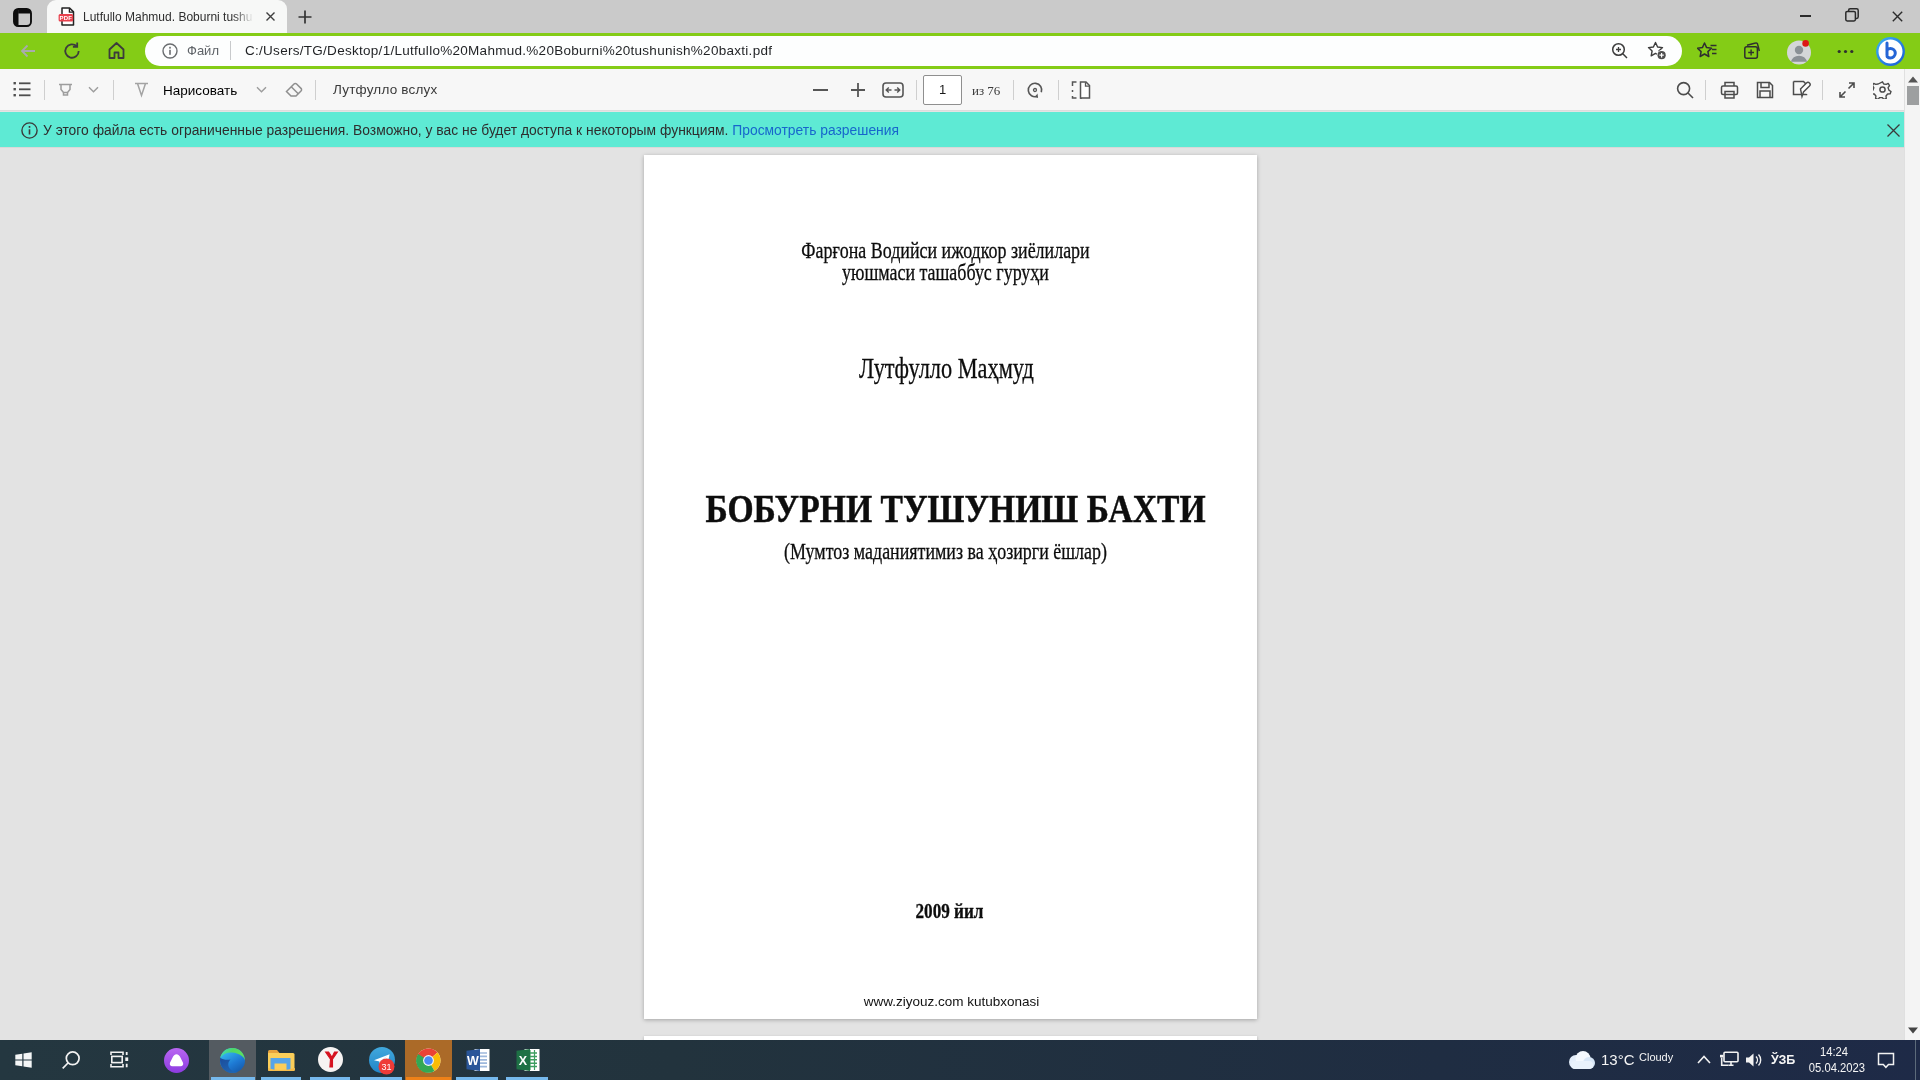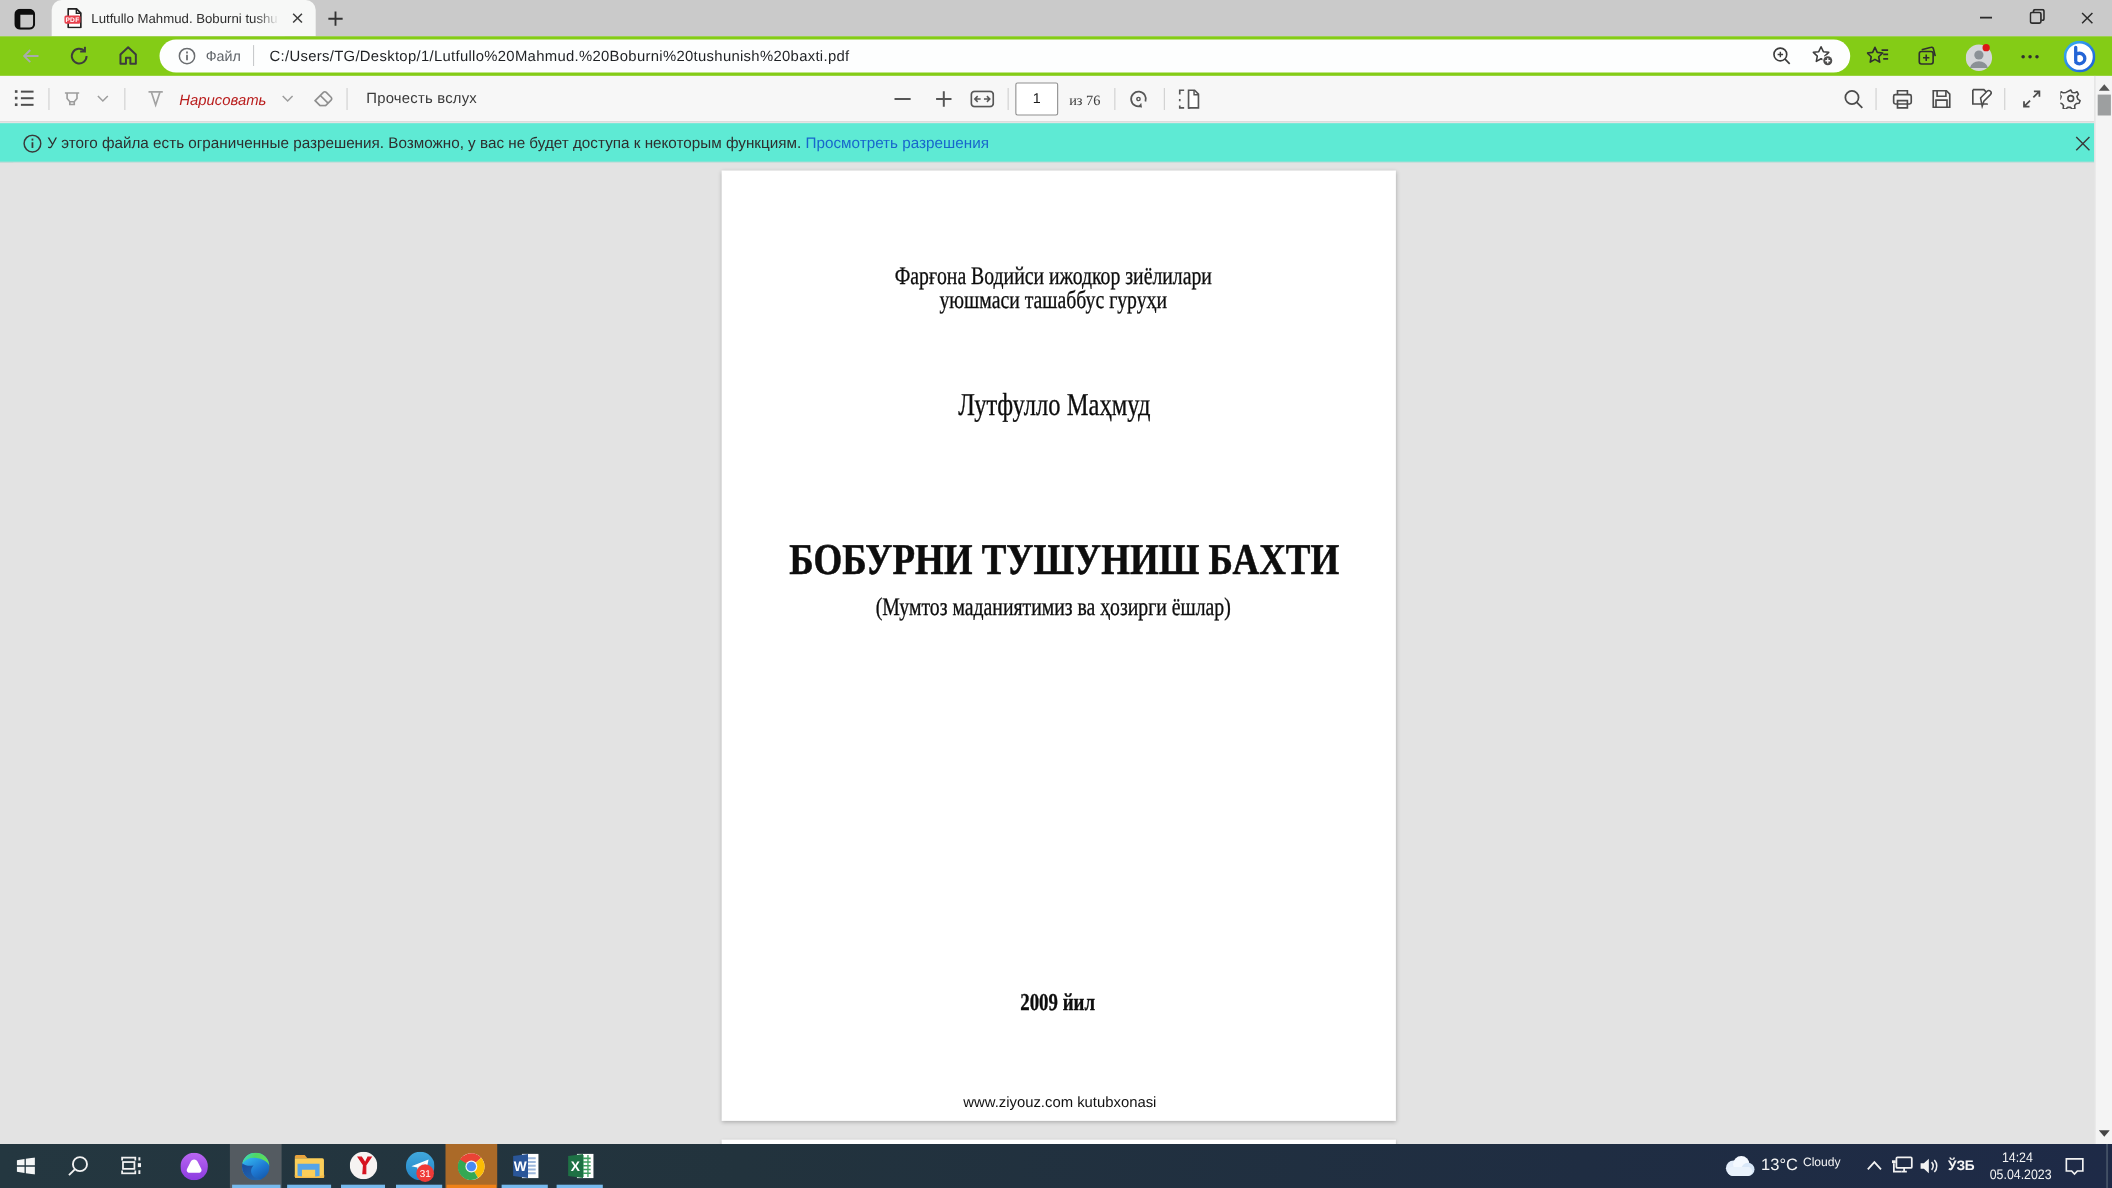--- a/index.html
+++ b/index.html
@@ -14,21 +14,21 @@
   #tabfade { right:28px; top:0; width:26px; height:33px; background:linear-gradient(90deg, rgba(247,248,247,0), #f7f8f7 80%); }
   
   #addr { left:0; top:33px; width:1920px; height:36px; background:#84cc16; }
   #pill { left:145px; top:3px; width:1537px; height:30px; background:#fdfefe; border-radius:15px; }
   
   #pdfbar { left:0; top:69px; width:1904px; height:42px; background:#f7f7f7; border-bottom:1px solid #dcdcdc; }
   .vsep { position:absolute; width:1px; height:20px; top:11px; background:#cfcfcf; }
   
   #notif { left:0; top:112px; width:1904px; height:36px; background:#5eead4; border-bottom:1px solid #d8d8d8; }
   
-  #content { left:0; top:148px; width:1904px; height:892px; background:#e3e3e3; overflow:hidden;margin-left:12px; }
+  #content { left:0; top:148px; width:1904px; height:892px; background:#e3e3e3; overflow:hidden; }
   #page1 { left:644px; top:7px; width:613px; height:864px; background:#fff; box-shadow:0 1px 4px rgba(0,0,0,0.28); font-family:"Liberation Serif", serif; color:#0d0d0d; }
   #page2 { left:644px; top:888px; width:613px; height:10px; background:#fff; box-shadow:0 1px 3px rgba(0,0,0,0.28); }
   .pl { position:absolute; left:0; width:613px; text-align:center; }
   
   #sbar { left:1904px; top:69px; width:16px; height:971px; background:#f4f4f4; border-left:1px solid #e0e0e0; }
   #sthumb { left:2px; top:17px; width:12px; height:19px; background:#9d9fa0; }
   
   #taskbar { left:0; top:1040px; width:1920px; height:40px; background:linear-gradient(90deg,#243740 0%,#22333d 35%,#1f2d42 75%,#1e2a47 100%); }
   .tbtn { position:absolute; top:0; height:40px; }
   .uline { position:absolute; bottom:0; height:3px; background:#76b9ed; }
@@ -150,30 +150,30 @@
     <path d="M2 3.5 h13 M4 3.5 v5 l2.5 3 h4 l2.5 -3 v-5" fill="none" stroke="#9d9d9d" stroke-width="1.5"></path>
     <path d="M6.5 11.5 v2.5 h4 v-2.5" fill="none" stroke="#9d9d9d" stroke-width="1.5"></path>
   </svg>
   <svg class="abs" style="left:88px;top:17px" width="11" height="7" viewBox="0 0 11 7">
       <path d="M1 1.2 L5.5 5.8 L10 1.2" fill="none" stroke="#9d9d9d" stroke-width="1.4"></path>
     </svg>
   <div class="vsep" style="left:113px"></div>
   <svg class="abs" style="left:133px;top:12px" width="17" height="17" viewBox="0 0 17 17">
     <path d="M2 2.5 h13 M4.5 2.5 L8.5 14.5 L12.5 2.5" fill="none" stroke="#a3a3a3" stroke-width="1.5"></path>
   </svg>
-  <div class="abs" style="left:163px;top:14px;font-size:13.5px;color:#b91c1c;font-style:italic;">Нарисовать</div>
+  <div class="abs" style="left:163px;top:14px;font-size:13.5px;color:#000000;">Нарисовать</div>
   <svg class="abs" style="left:256px;top:17px" width="11" height="7" viewBox="0 0 11 7">
       <path d="M1 1.2 L5.5 5.8 L10 1.2" fill="none" stroke="#9d9d9d" stroke-width="1.4"></path>
     </svg>
   <svg class="abs" style="left:285px;top:13px" width="18" height="15" viewBox="0 0 18 15">
     <path d="M1.5 9.5 L9 2 a1.8 1.8 0 0 1 2.6 0 L16 6.4 a1.8 1.8 0 0 1 0 2.6 L11 14 H6 Z" fill="none" stroke="#8f8f8f" stroke-width="1.5"></path>
     <path d="M6.2 4.8 L13.2 11.8" stroke="#8f8f8f" stroke-width="1.5"></path>
   </svg>
   <div class="vsep" style="left:315px"></div>
-  <div class="abs" style="left:333px;top:13px;font-size:13.5px;color:#3a3a3a;letter-spacing:0.2px;">Прочесть вслух</div>
+  <div class="abs" style="left:333px;top:13px;font-size:13.5px;color:#3a3a3a;letter-spacing:0.2px;">Лутфулло вслух</div>
 
   <svg class="abs" style="left:813px;top:20px" width="15" height="2" viewBox="0 0 15 2">
       <rect width="15" height="2" fill="#565656"></rect>
     </svg>
   <svg class="abs" style="left:850px;top:13px" width="16" height="16" viewBox="0 0 16 16">
       <path d="M8 1 v14 M1 8 h14" stroke="#565656" stroke-width="1.8"></path>
     </svg>
   <svg class="abs" style="left:882px;top:13px" width="22" height="16" viewBox="0 0 22 16">
     <rect x="1" y="1" width="20" height="14" rx="3" fill="none" stroke="#565656" stroke-width="1.6"></rect>
     <path d="M4.2 8 h5.3 M6.8 5.4 L4.2 8 L6.8 10.6 M12.5 8 h5.3 M15.2 5.4 L17.8 8 L15.2 10.6" fill="none" stroke="#565656" stroke-width="1.4"></path>

